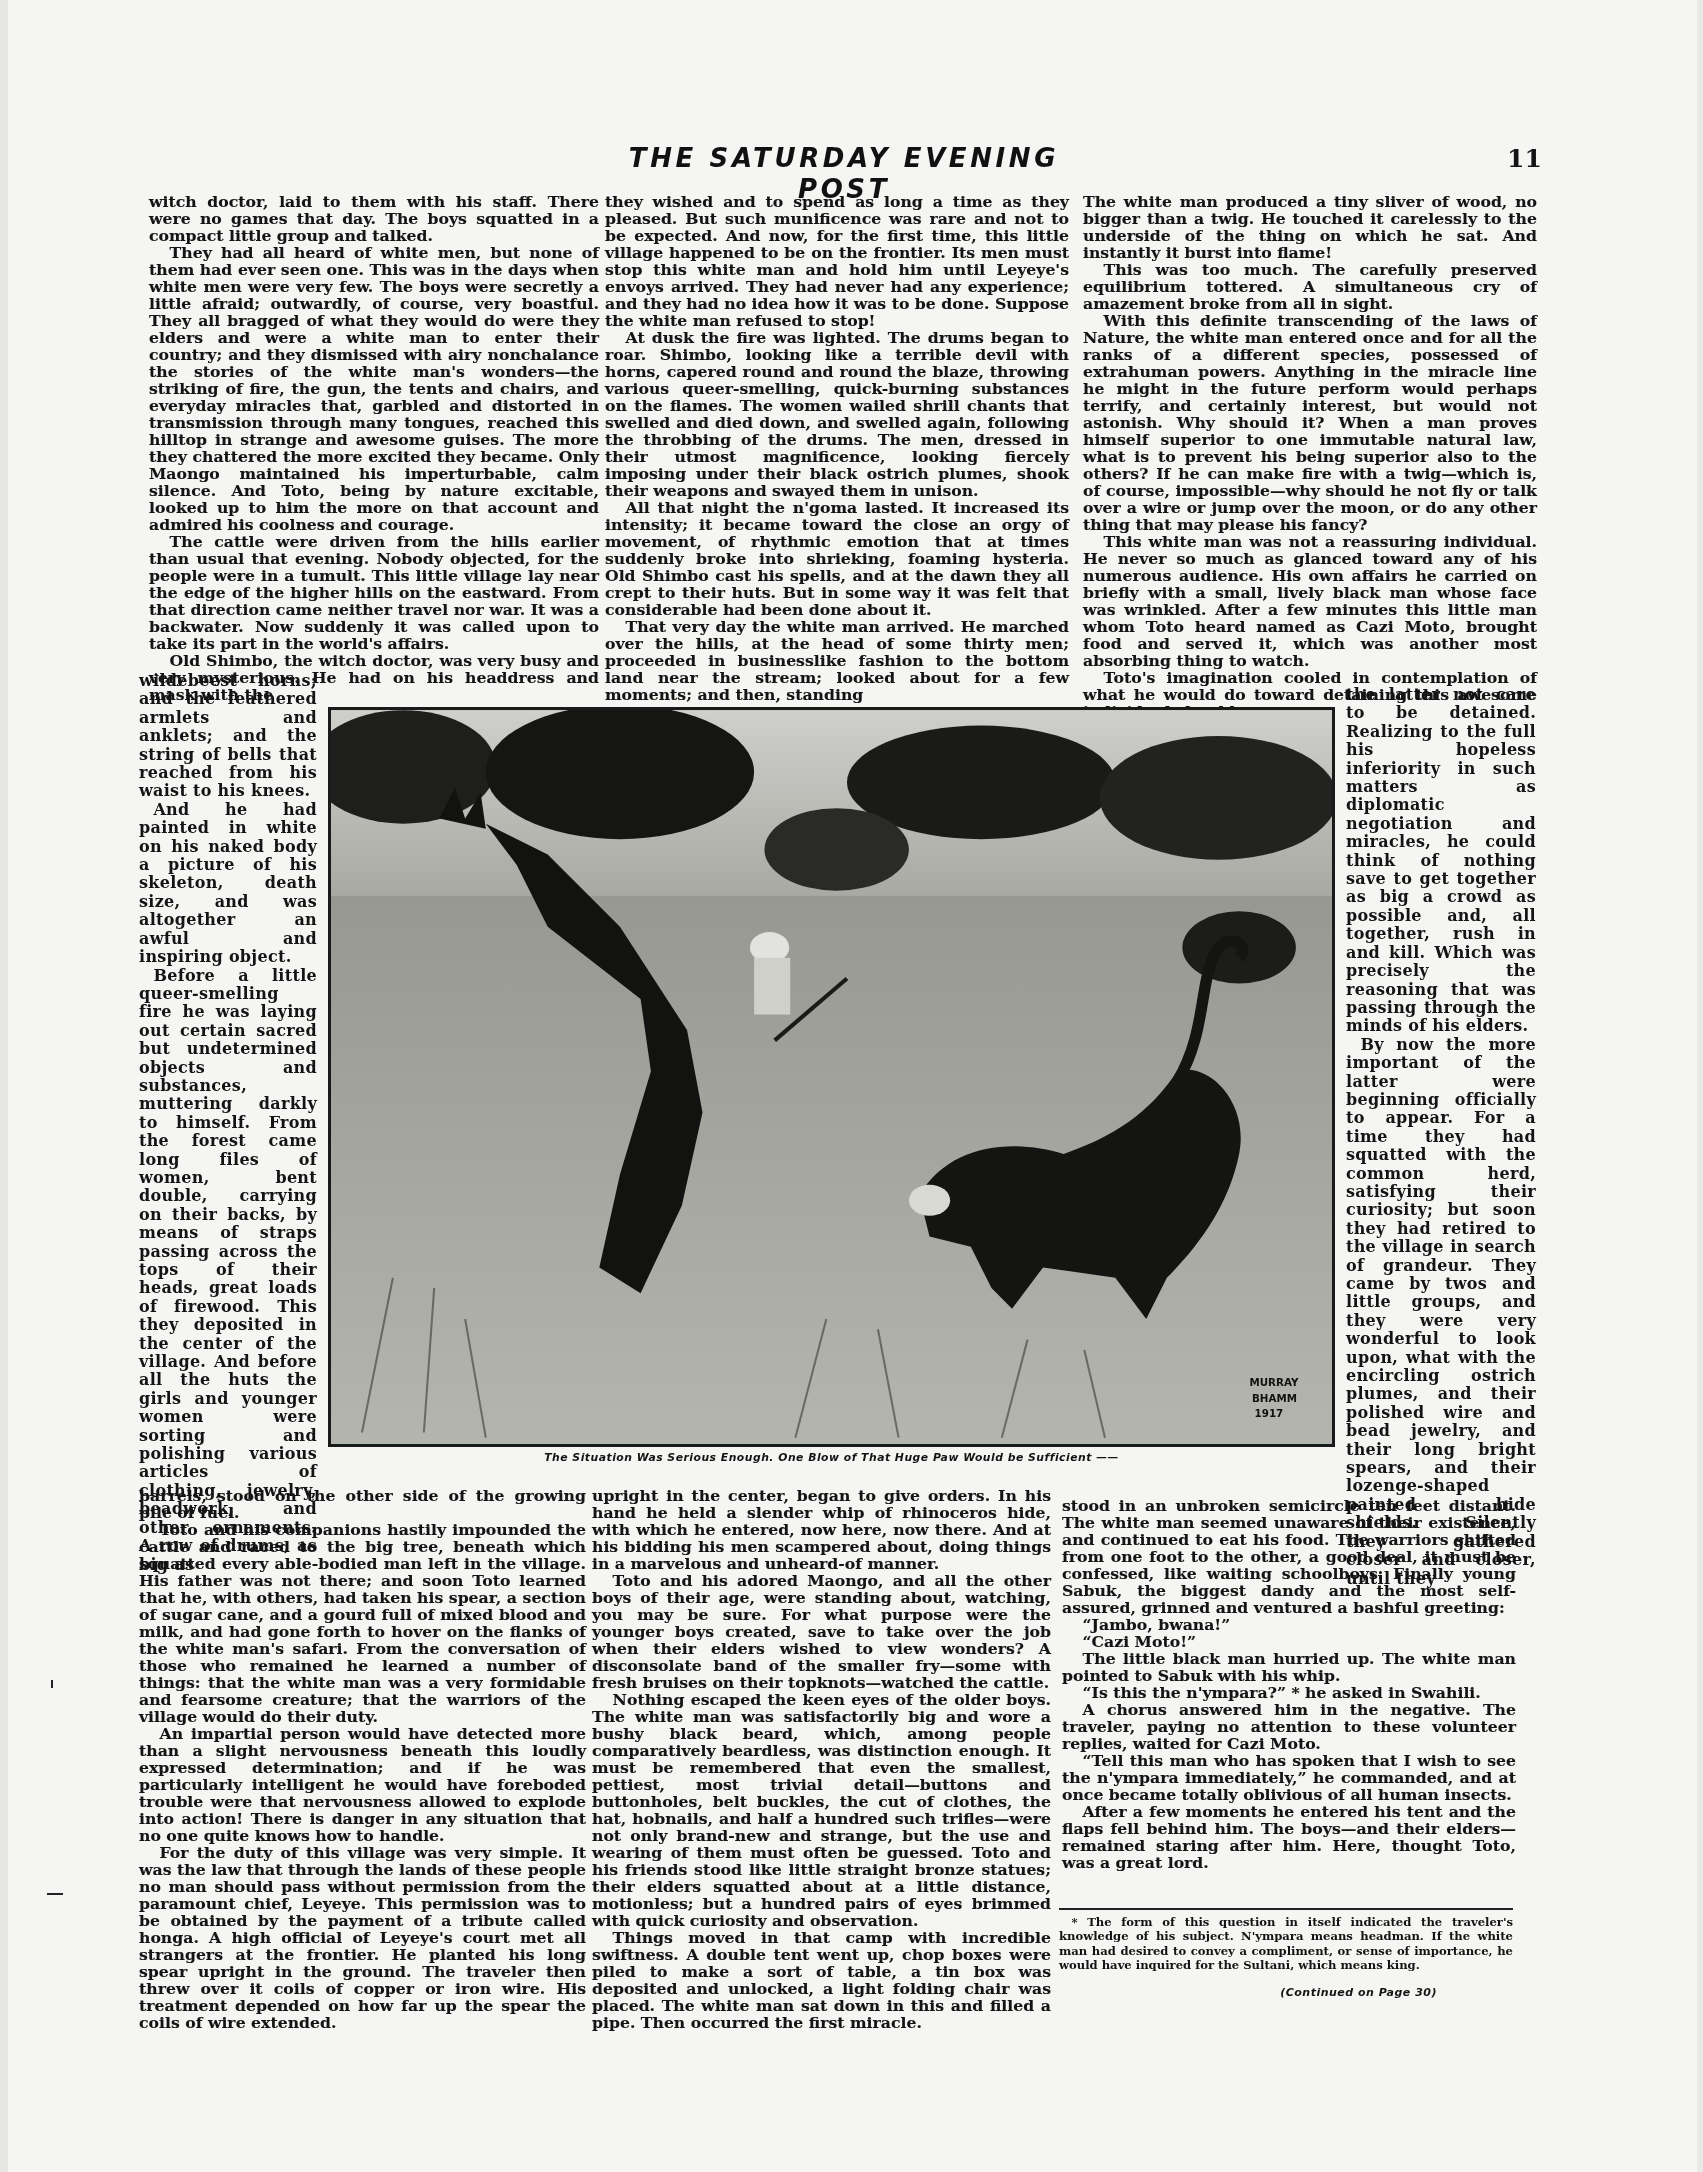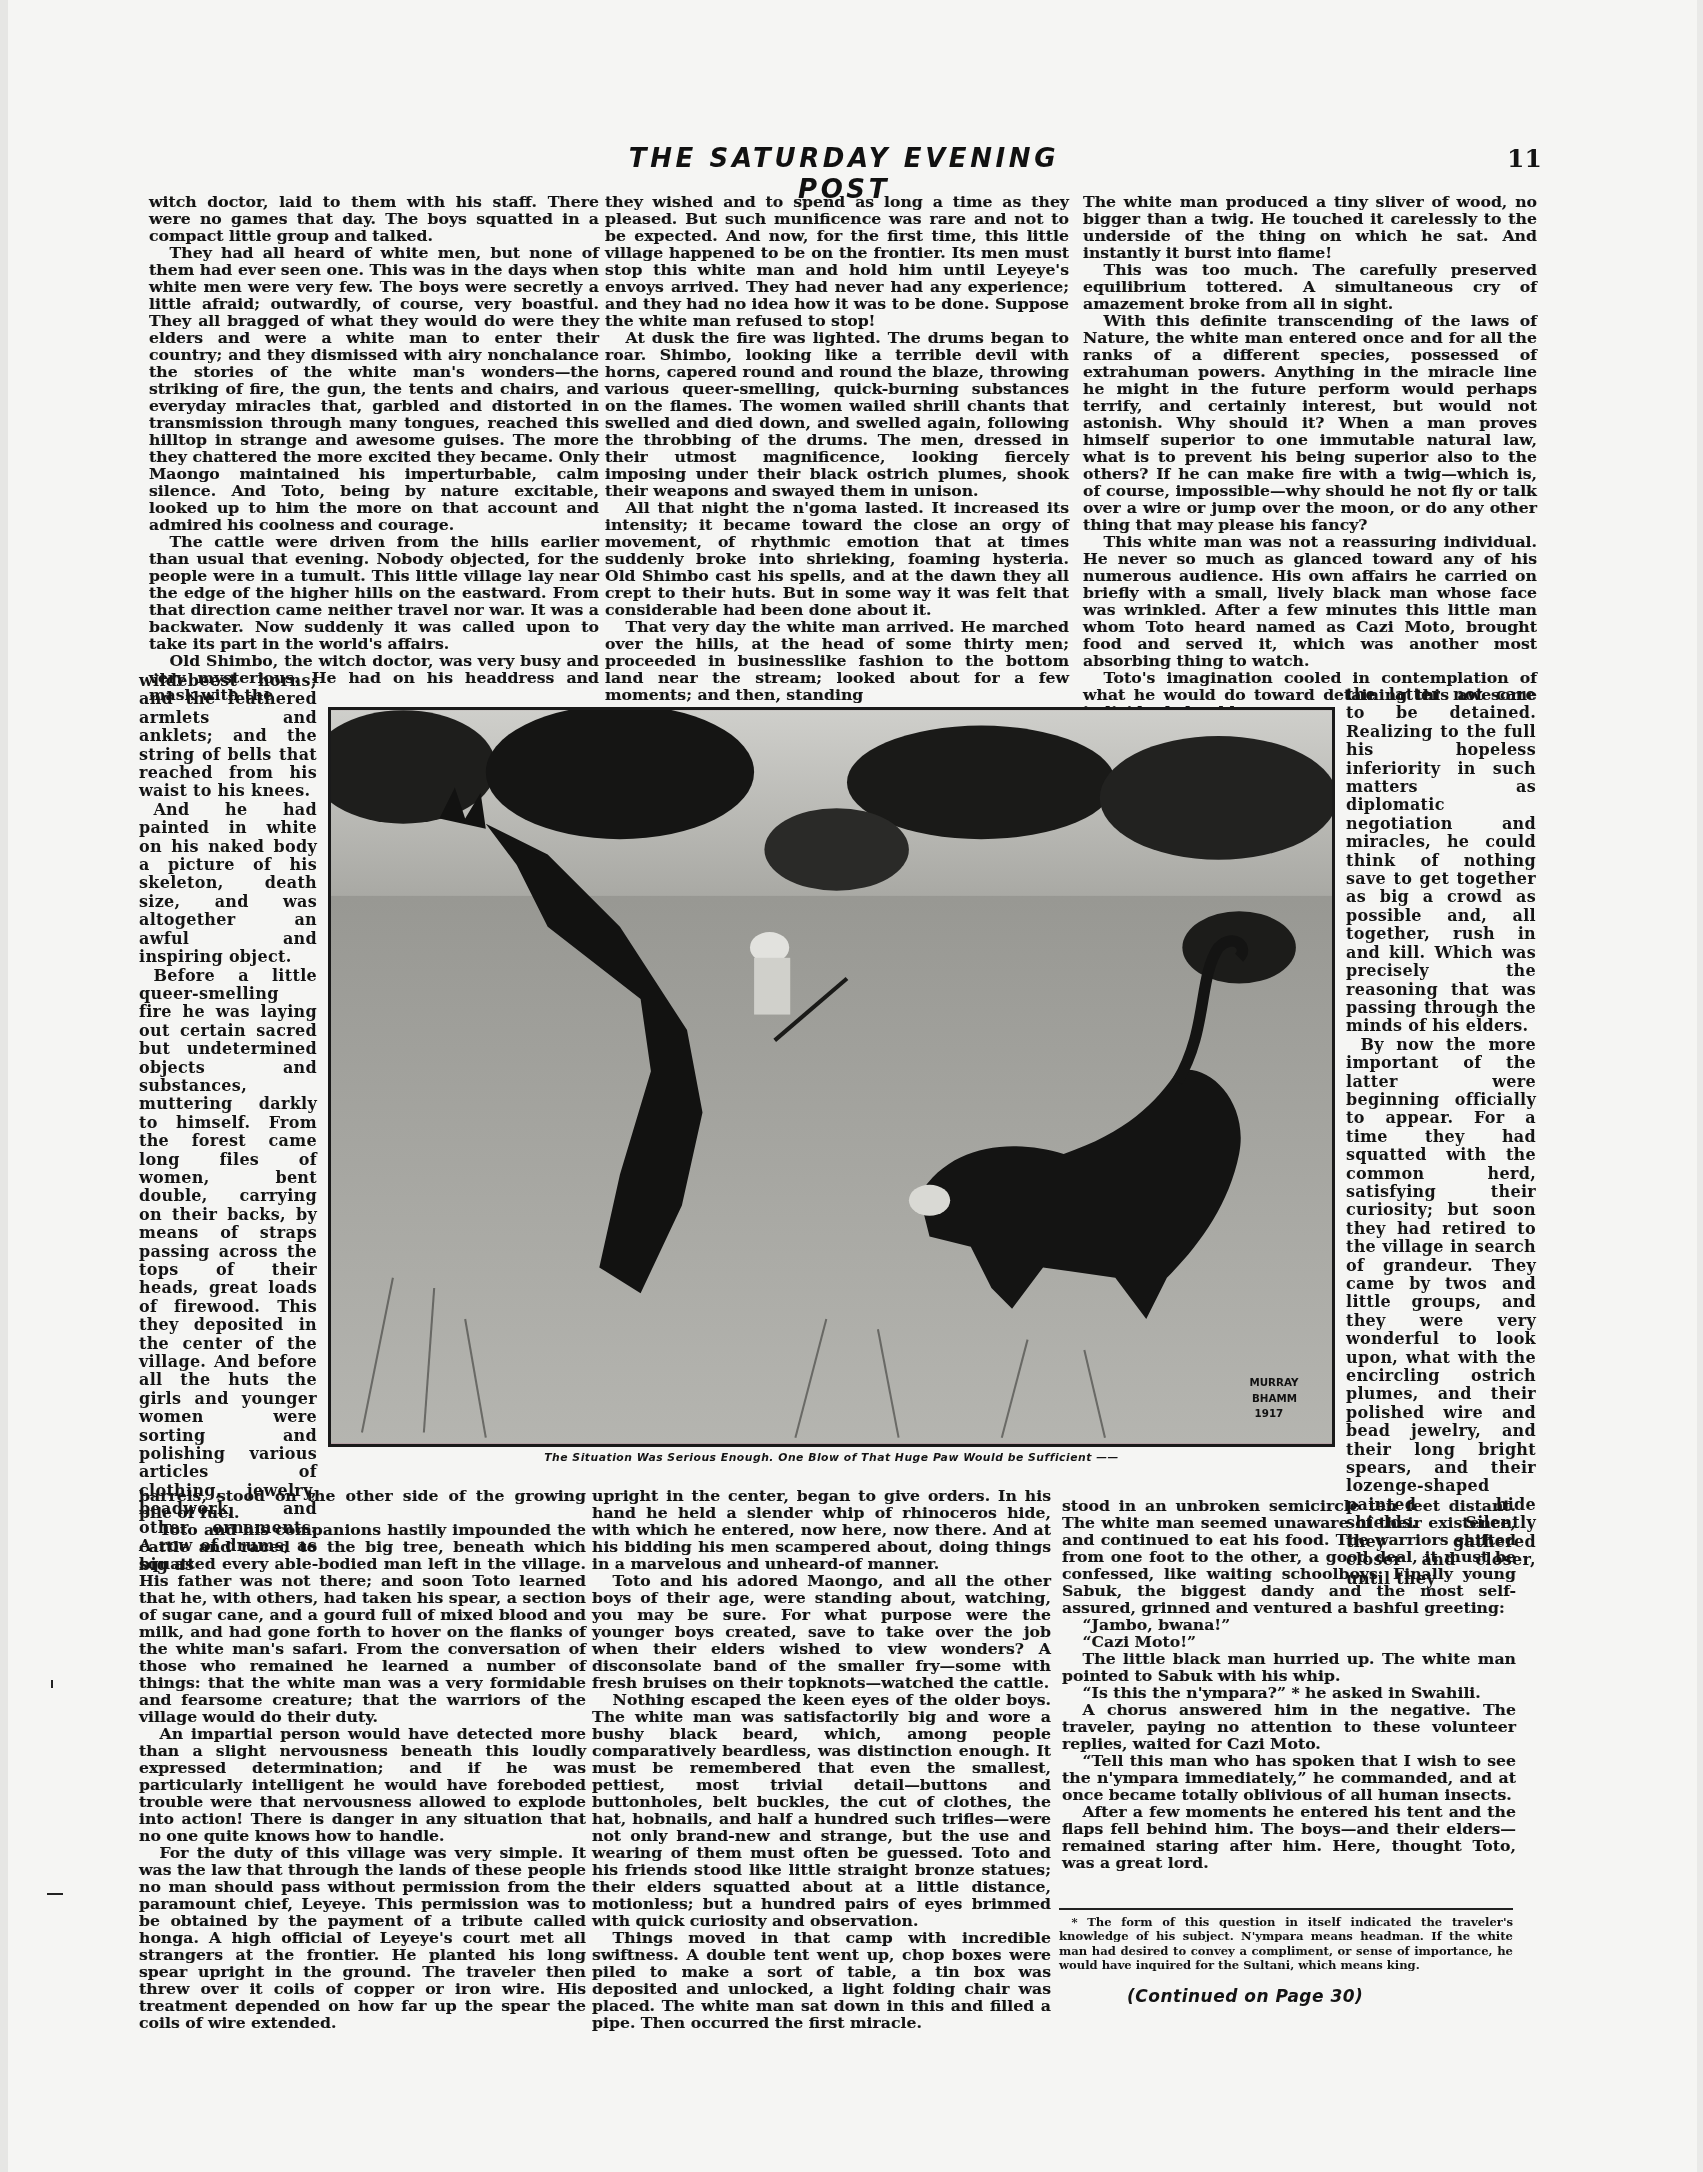--- a/index.html
+++ b/index.html
@@ -14,32 +14,32 @@
   .folio { position: absolute; top: 144px; left: 1507px; font-size: 25px; font-weight: bold; }
   .col { position: absolute; font-size: 15.7px; line-height: 17px; text-align: justify;
          font-weight: bold; -webkit-text-stroke: 0.1px #111; }
   .col p { margin: 0; text-indent: 20.6px; }
   .col p.noindent { text-indent: 0; }
   .narrow { position: absolute; font-family: "DejaVu Serif", serif; font-weight: bold;
             font-size: 16px; line-height: 18.4px; text-align: justify; letter-spacing: 0.3px; }
   .narrow p { margin: 0; text-indent: 14.4px; }
   .narrow p.noindent { text-indent: 0; }
   .illus { position: absolute; left: 328px; top: 707px; width: 1001px; height: 734px;
-           border: 3.1px solid #1a1a1a; overflow: hidden; background: #be185d; }
+           border: 3.1px solid #1a1a1a; overflow: hidden; background: #5eead4; }
   .caption { position: absolute; left: 328px; top: 1451px; width: 1007px; text-align: center;
              font-family: "DejaVu Sans", sans-serif; font-weight: bold; font-style: italic;
              font-size: 10.8px; letter-spacing: 0.5px; }
   .fn-rule { position: absolute; left: 1059px; top: 1908px; width: 454px; height: 0;
              border-top: 2.1px solid #222; }
   .footnote { position: absolute; left: 1059px; top: 1915px; width: 454px; font-size: 11.6px;
               line-height: 14.4px; text-align: justify; font-weight: bold; }
   .footnote p { margin: 0; text-indent: 12.4px; }
-  .continued { position: absolute; left: 1127px; top: 1986px; width: 310px; text-align: left;
+  .continued { position: absolute; left: 1127px; top: 1986px; width: 310px; text-align: right;
                font-family: "DejaVu Sans", sans-serif; font-weight: bold; font-style: italic;
-               font-size: 17px; letter-spacing: 0.5px; }
+               font-size: 11px; letter-spacing: 0.5px; }
   .mark { position: absolute; background: #222; }
 </style>
 </head>
 <body>
 
 <div class="page">
   <div class="edge-left"></div>
   <div class="edge-right"></div>
 
   <div class="masthead">THE SATURDAY EVENING POST</div>

